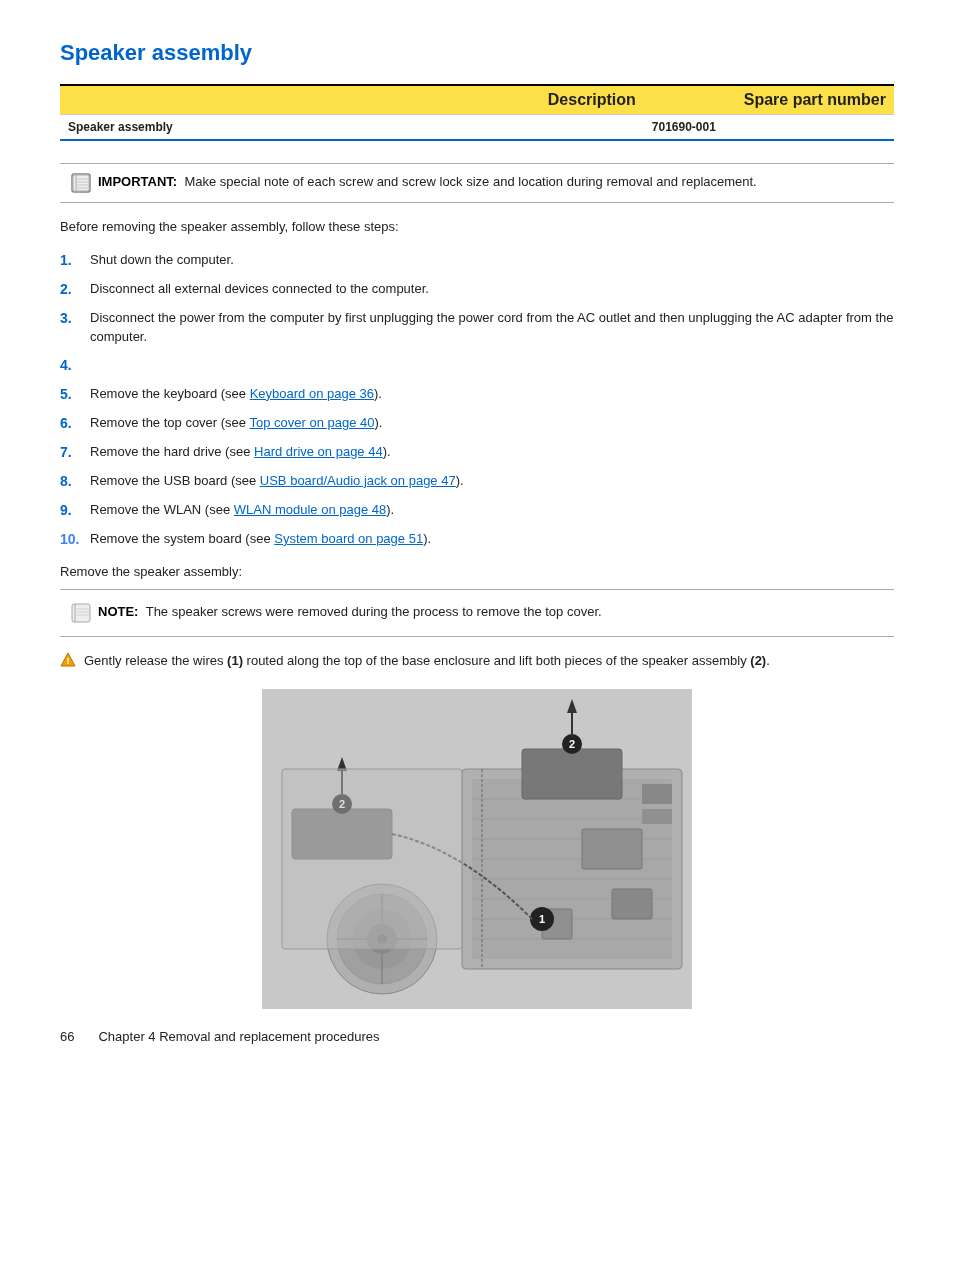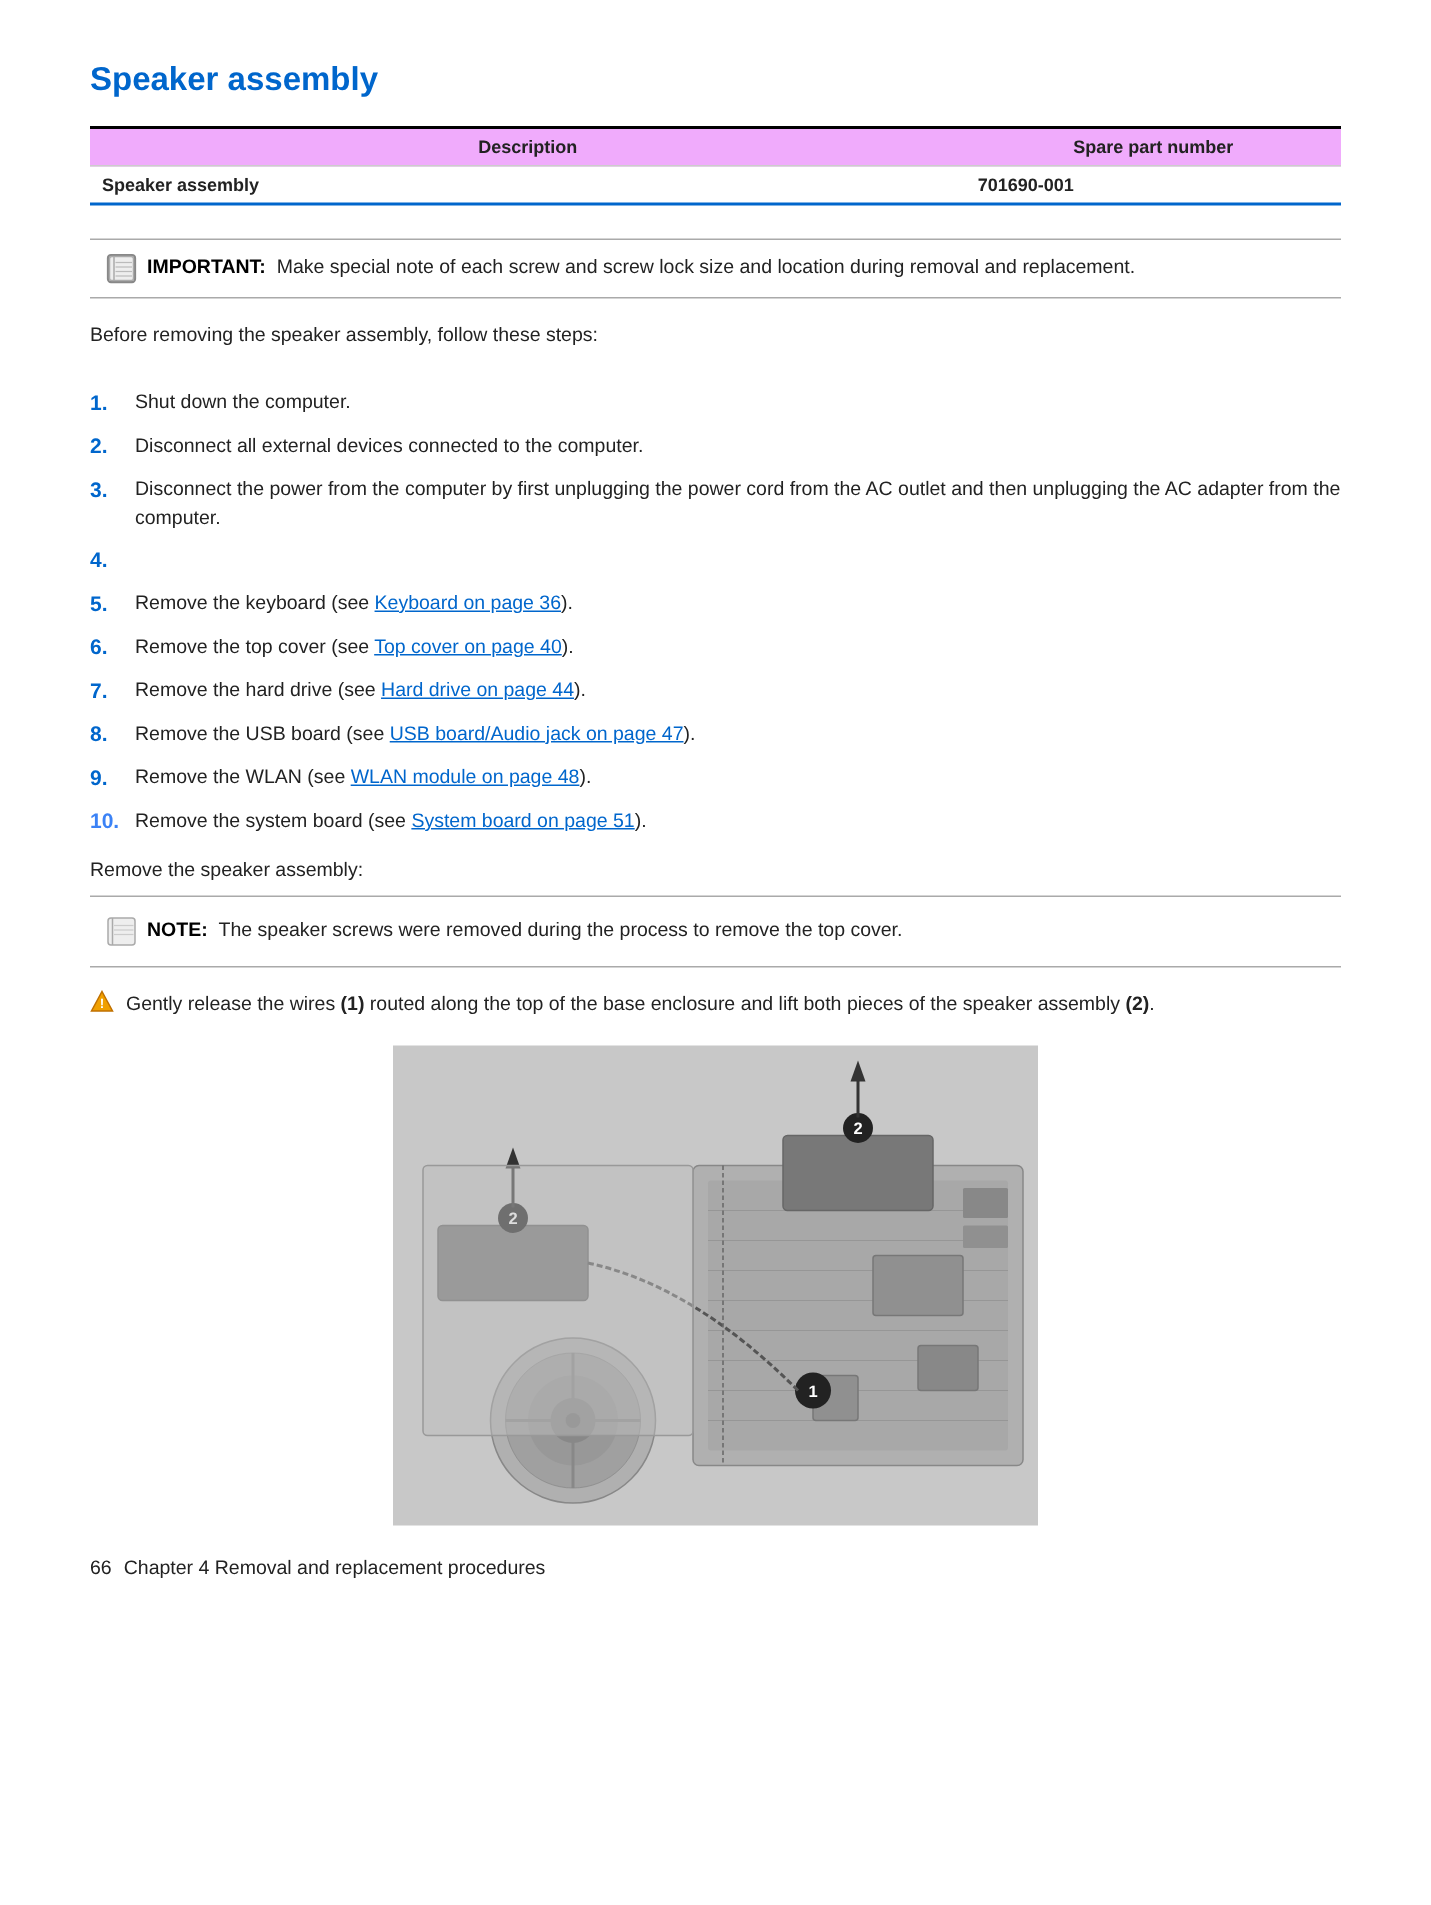--- a/index.html
+++ b/index.html
@@ -19,26 +19,26 @@
       margin-bottom: 18px;
     }
     .parts-table {
       width: 100%;
       border-collapse: collapse;
       margin-bottom: 22px;
       border-top: 2px solid #000;
       border-bottom: 2px solid #0066cc;
     }
     .parts-table th {
-      text-align: center;
+      text-align: right;
       font-weight: bold;
-      font-size: 12px;
+      font-size: 16px;
       padding: 5px 8px;
       border-bottom: 1px solid #ccc;
-      background: #f0abfc;
+      background: #fde047;
     }
     .parts-table td {
       padding: 5px 8px;
       font-size: 12px;
     }
     .parts-table .col-desc { width: 70%; }
     .parts-table .col-part { width: 30%; }
     .parts-table tbody tr td { font-weight: bold; }
 
     .important-box {
@@ -63,21 +63,21 @@
     }
     .important-text {
       font-size: 13px;
       line-height: 1.5;
     }
     .important-text strong {
       color: #000;
     }
 
     .intro-text {
-      margin-bottom: 24px;
+      margin-bottom: 12px;
       font-size: 13px;
       line-height: 1.6;
     }
 
     ol.steps {
       margin-left: 0;
       padding-left: 0;
       list-style: none;
       margin-bottom: 14px;
     }
@@ -163,21 +163,21 @@
       height: 100%;
     }
 
     .page-footer {
       display: flex;
       align-items: center;
       margin-top: 20px;
       font-size: 13px;
     }
     .page-num {
-      margin-right: 8px;
+      margin-right: 24px;
     }
   </style>
 </head>
 <body>
 
 <h1 class="page-title">Speaker assembly</h1>
 
 <table class="parts-table">
   <thead>
     <tr>

